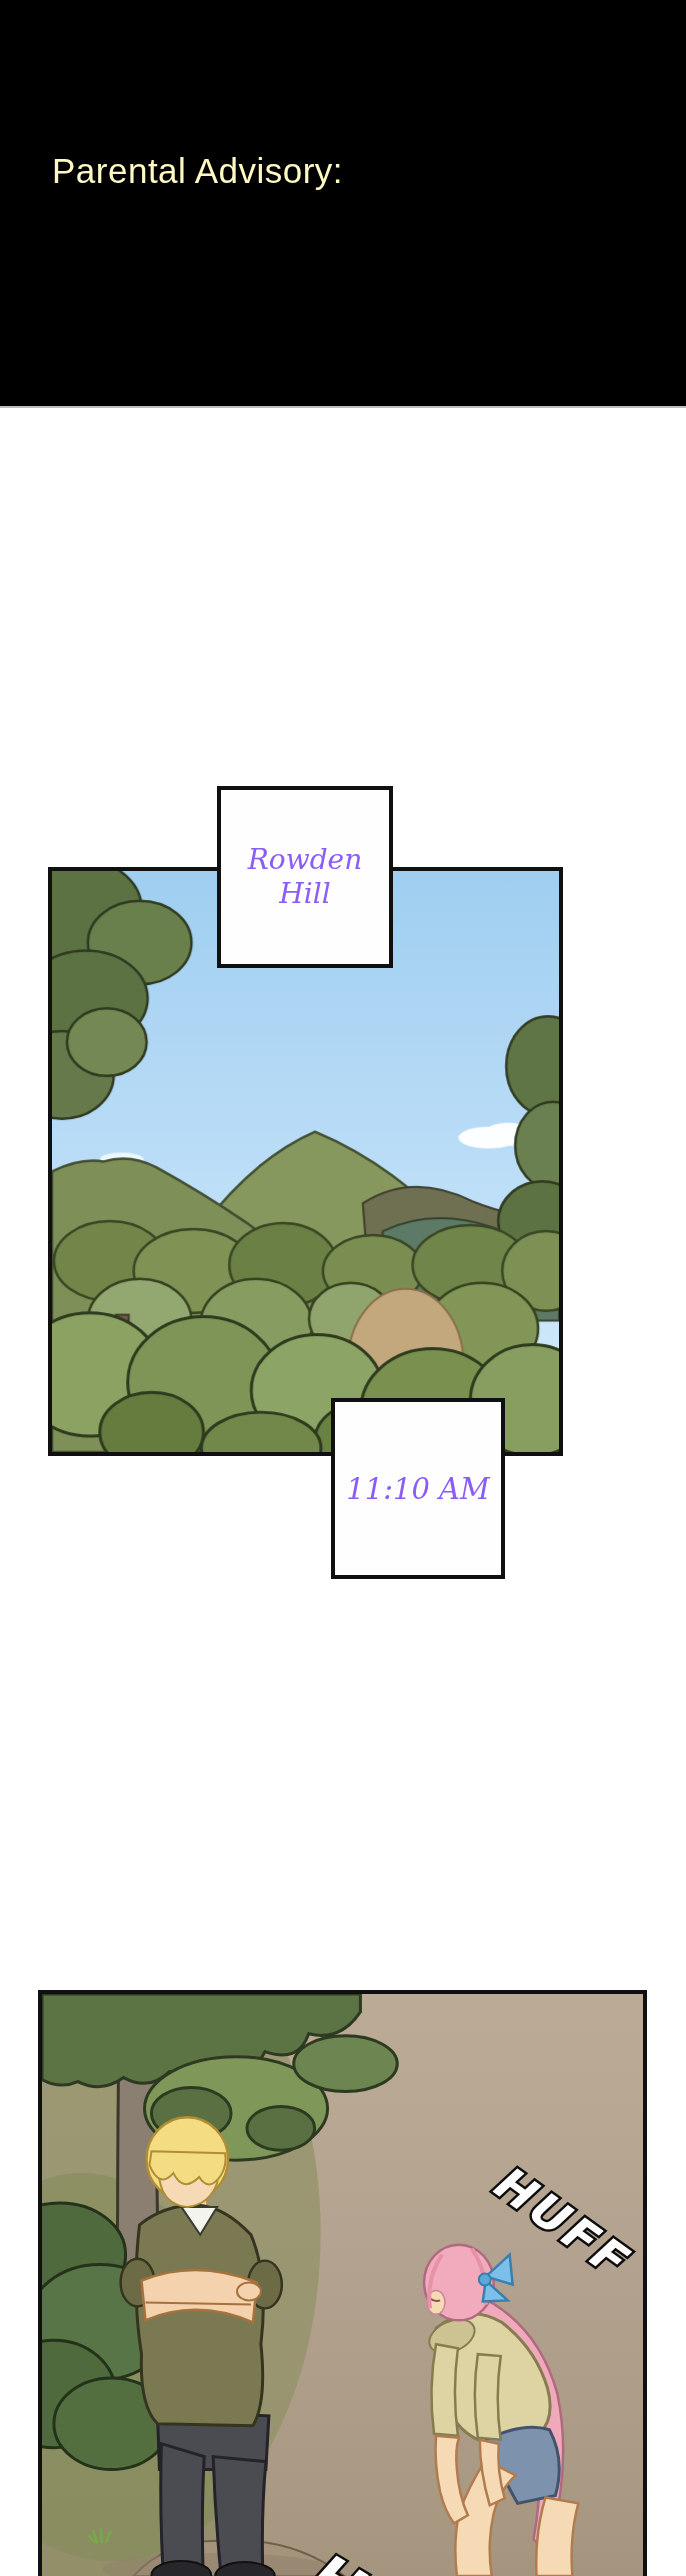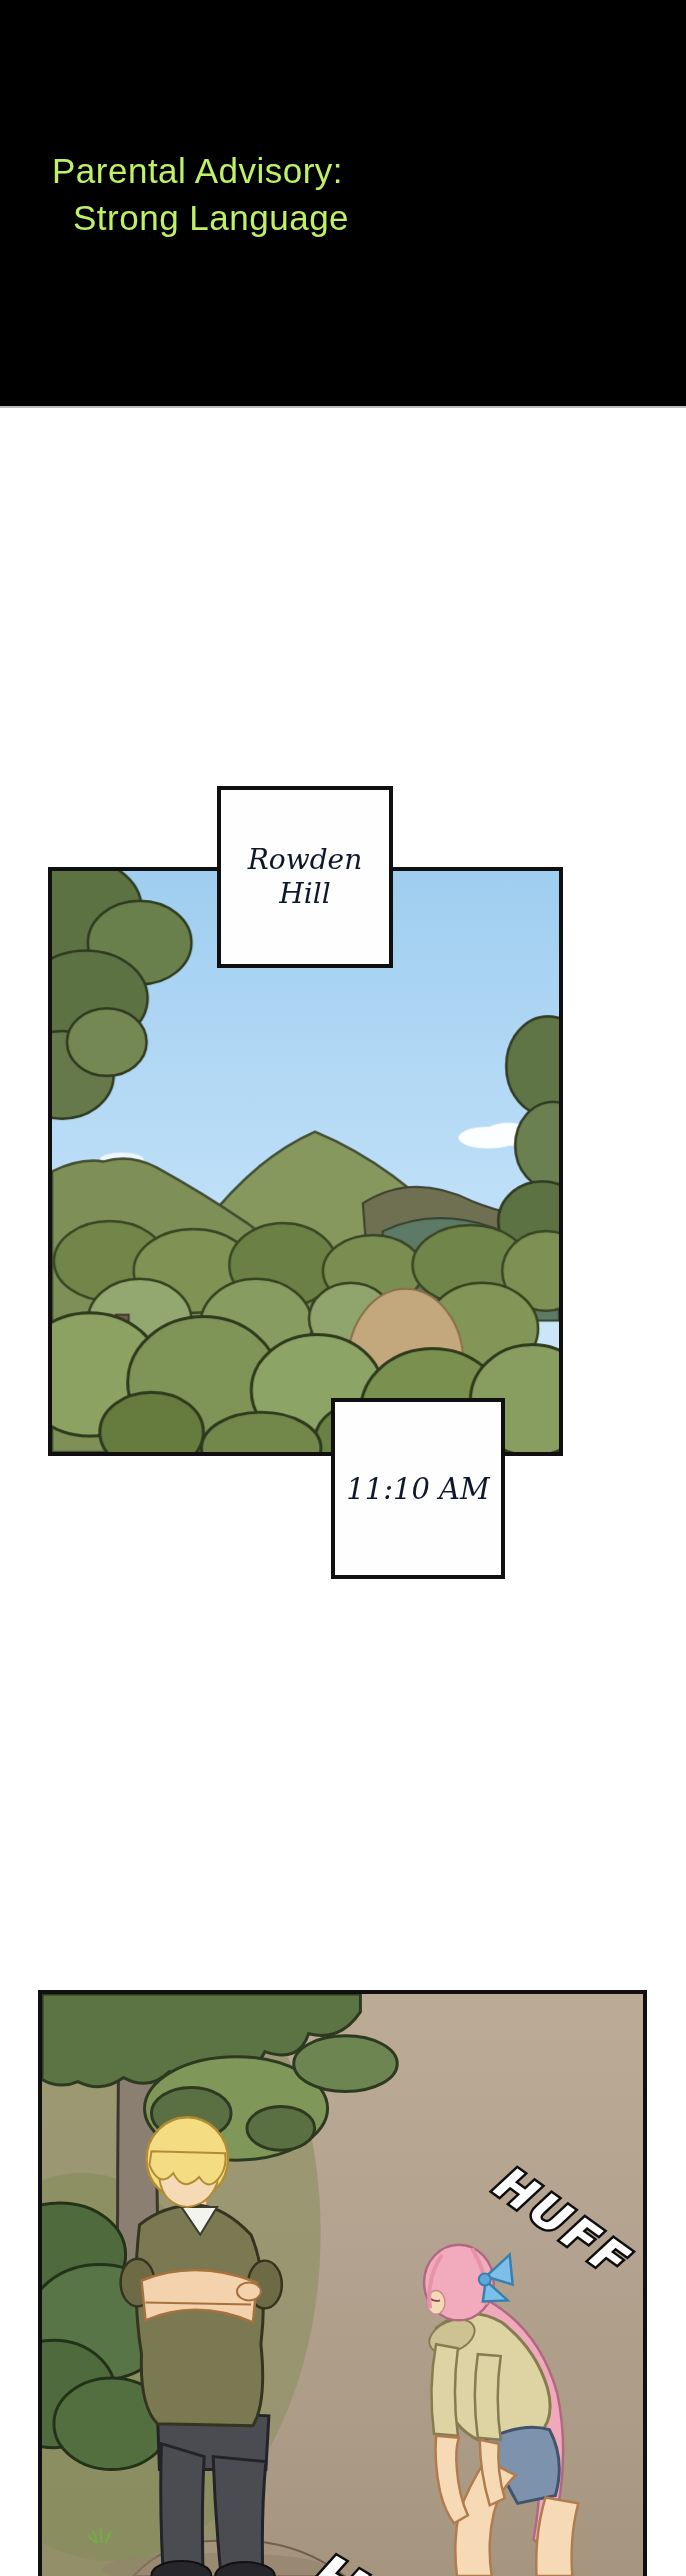--- a/index.html
+++ b/index.html
@@ -1,51 +1,50 @@
 <!DOCTYPE html>
 <html><head>
 <meta charset="utf-8">
 <style>
   html,body{margin:0;padding:0;background:#ffffff;}
   .page{position:relative;width:687px;height:2576px;background:#ffffff;overflow:hidden;
         font-family:"Liberation Sans",sans-serif;}
   
   .advisory{position:absolute;left:0;top:0;width:687px;height:406px;background:#000;
             border-bottom:2px solid #bdbdbd;}
-  .advisory-line{position:absolute;color:#bef264;font-size:35px;letter-spacing:0.5px;white-space:nowrap;
+  .advisory-line{position:absolute;color:#fef9c3;font-size:35px;letter-spacing:0.5px;white-space:nowrap;
             font-family:"Liberation Sans",sans-serif;}
   .advisory-line.l1{left:52px;top:151px;}
   .advisory-line.l2{left:73px;top:198px;}
   
   .panel{position:absolute;box-sizing:border-box;border:4px solid #101010;background:#fff;z-index:1;}
   .panel-1{left:48px;top:867px;width:515px;height:589px;}
   .panel-2{left:38px;top:1990px;width:609px;height:586px;border-bottom:none;}
   .panel svg{display:block;width:100%;height:100%;}
   
   .caption-box{position:absolute;box-sizing:border-box;background:#fefefe;border:4px solid #101010;
         display:flex;flex-direction:column;align-items:center;justify-content:center;z-index:4;
-        font-family:"DejaVu Serif",serif;font-style:italic;color:#0f172a;text-align:center;}
+        font-family:"DejaVu Serif",serif;font-style:italic;color:#8b5cf6;text-align:center;}
   .caption-location{left:217px;top:786px;width:176px;height:182px;font-size:28px;line-height:34px;}
   .caption-time{left:331px;top:1398px;width:174px;height:181px;font-size:29px;text-align:center;}
   
   .bubble-wrap{position:absolute;left:348px;top:1936px;width:239px;height:279px;z-index:5;}
   .bubble-wrap svg{display:block;width:100%;height:100%;}
   .bubble-text{font-family:"Liberation Sans",sans-serif;font-weight:600;font-size:28px;fill:#1c1c1c;text-anchor:middle;}
   
   .sfx{fill:#ffffff;stroke:#0d0d0d;stroke-width:5px;paint-order:stroke;
        font-family:"DejaVu Sans",sans-serif;font-weight:bold;font-style:italic;letter-spacing:4px;}
 </style>
 </head>
 <body>
 
 <div class="page">
 
   <div class="advisory">
     <div class="advisory-line l1">Parental Advisory:</div>
-    <div class="advisory-line l2">Strong Language</div>
   </div>
 
   <div class="panel panel-1">
     <svg viewBox="0 0 509 584" preserveAspectRatio="none">
       <defs>
         <linearGradient id="skyGrad" x1="0" y1="0" x2="0" y2="1">
           <stop offset="0" stop-color="#9fcef0"></stop>
           <stop offset="0.6" stop-color="#c0e0f8"></stop>
           <stop offset="1" stop-color="#d8ecfa"></stop>
         </linearGradient>

